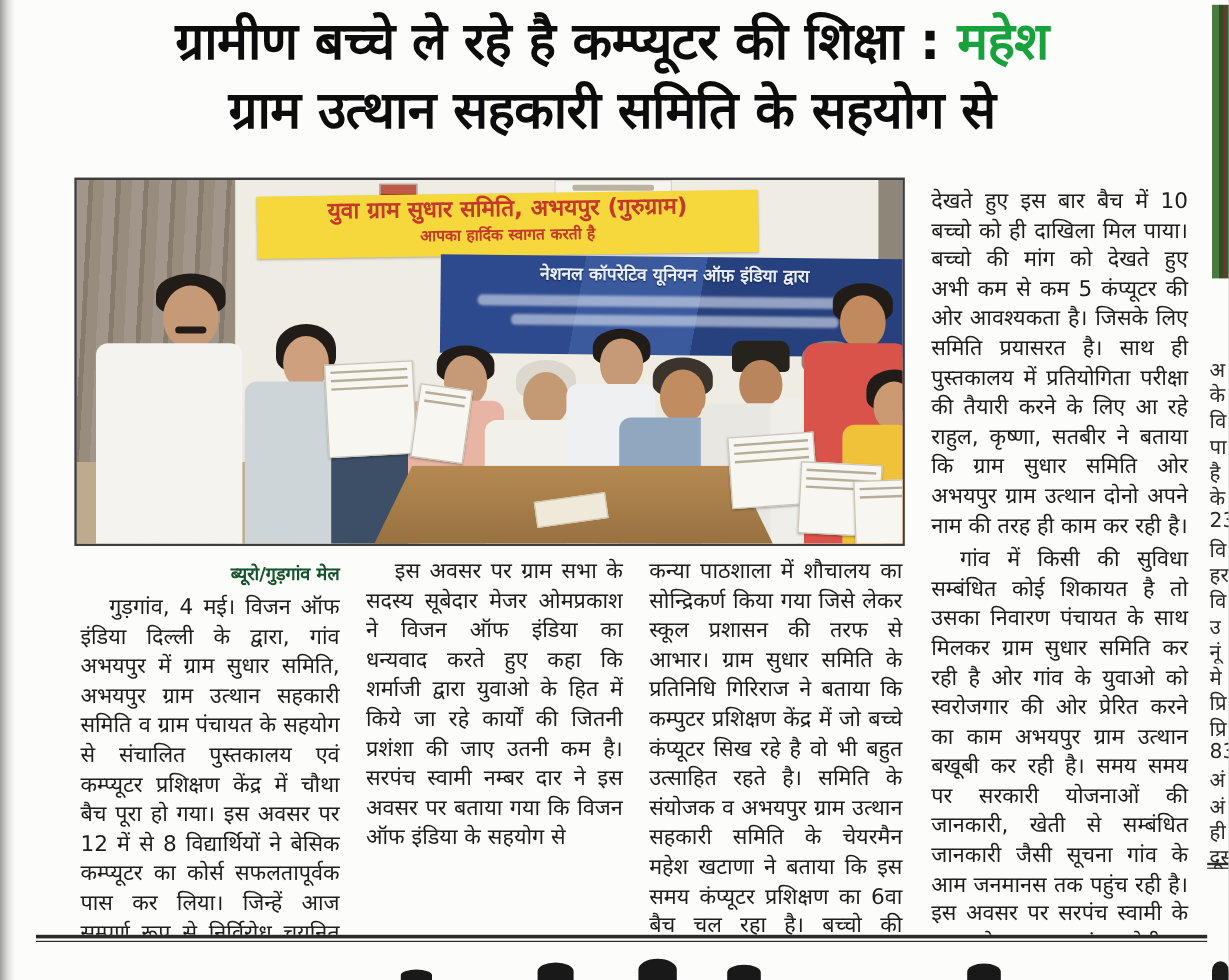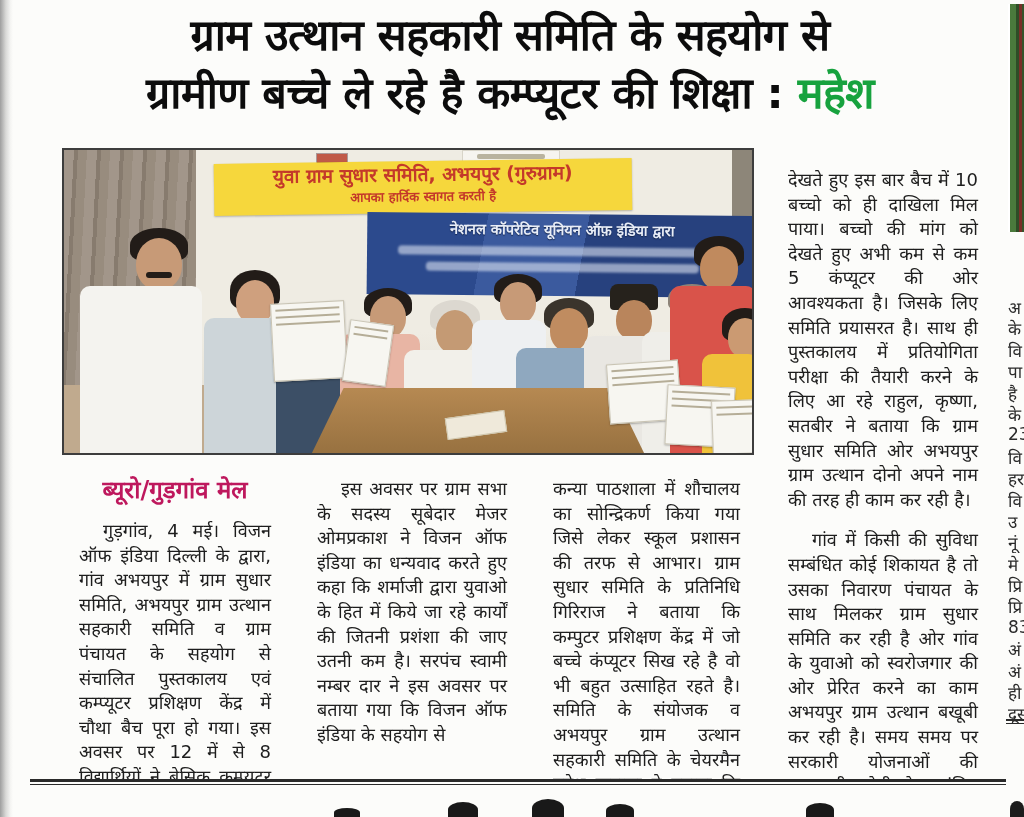--- a/index.html
+++ b/index.html
@@ -45,23 +45,23 @@
   .torso{position:absolute;border-radius:10px 10px 0 0;}
   .cert{position:absolute;background:#f7f6f1;border:1px solid #c9c4b4;box-shadow:0 1px 2px rgba(0,0,0,.3);}
   .cert i{display:block;margin:5px 4px 0;height:2px;background:#b5ad97;}
   .table-top{position:absolute;left:246px;top:238px;width:336px;height:69px;
         background:linear-gradient(#b68952,#96703f);
         clip-path:polygon(10% 0,90% 0,100% 100%,0 100%);}
   .paper{position:absolute;left:382px;top:264px;width:58px;height:20px;background:#efe9da;
         transform:rotate(-8deg);border:1px solid #cfc6ad;}
   
   .col{position:absolute;text-align:justify;font-size:18px;line-height:24.6px;color:#1d1d1d;overflow:hidden;}
-  .col p{margin:16px;}
+  .col p{margin:4px;}
   .col p.indent{text-indent:24px;}
-  .byline{font-weight:700;font-size:24px;text-align:center;line-height:26px;margin:0 0 1px;color:#be185d;}
+  .byline{font-weight:700;font-size:15px;text-align:right;line-height:26px;margin:0 0 1px;color:#14532d;}
   .c1{left:63px;top:461px;width:224px;height:318px;}
   .c2{left:301px;top:461px;width:222px;height:318px;}
   .c3{left:537px;top:461px;width:219px;height:318px;}
   .c4{left:772px;top:152px;width:222px;height:627px;}
   
   .double-rule{position:absolute;left:30px;top:779px;width:982px;height:6px;
         border-top:3px solid #2a2a2a;border-bottom:1px solid #2a2a2a;box-sizing:border-box;}
   .bump{position:absolute;background:#191919;border-radius:50% 50% 0 0;}
   
   .edge-col{position:absolute;left:1006px;top:0;width:18px;height:817px;background:#fcfcfa;}
@@ -74,24 +74,24 @@
         border-top:2px solid #2a2a2a;border-bottom:1px solid #2a2a2a;box-sizing:border-box;}
   .edge-blob{position:absolute;left:4px;top:801px;width:14px;height:16px;background:#1c1c1c;border-radius:50% 50% 0 0;}
 </style>
 </head>
 <body>
 
 <div class="page">
   <div class="edge-shadow"></div>
 
   <div class="headline">
-    <div class="hl">ग्राम उत्थान सहकारी समिति के सहयोग से</div>
     <div class="hl"><span>ग्रामीण बच्चे ले रहे है कम्प्यूटर की शिक्षा  :</span>
       <span class="hl-green">महेश</span>
     </div>
+    <div class="hl">ग्राम उत्थान सहकारी समिति के सहयोग से</div>
   </div>
 
   <div class="photo">
     <div class="wall-line"></div>
     <div class="corrugated"></div>
     <div class="floor-left"></div>
     <div class="door-right"></div>
 
     <div class="sign-white">
         <div class="sign-blur"></div>

